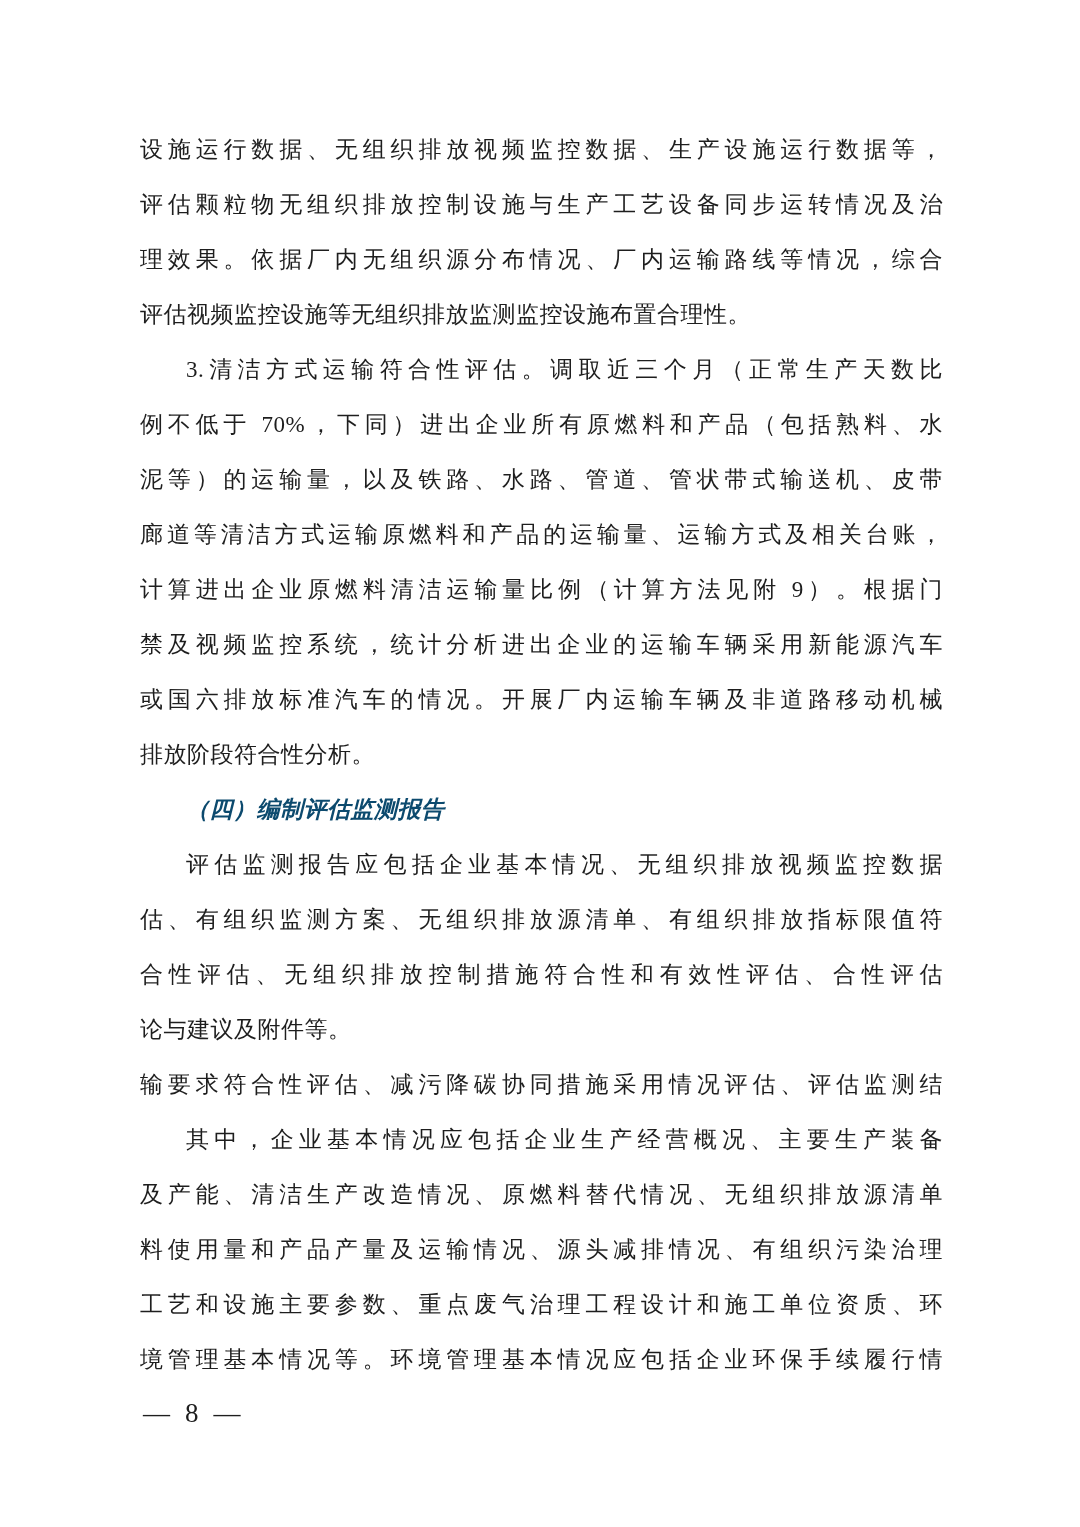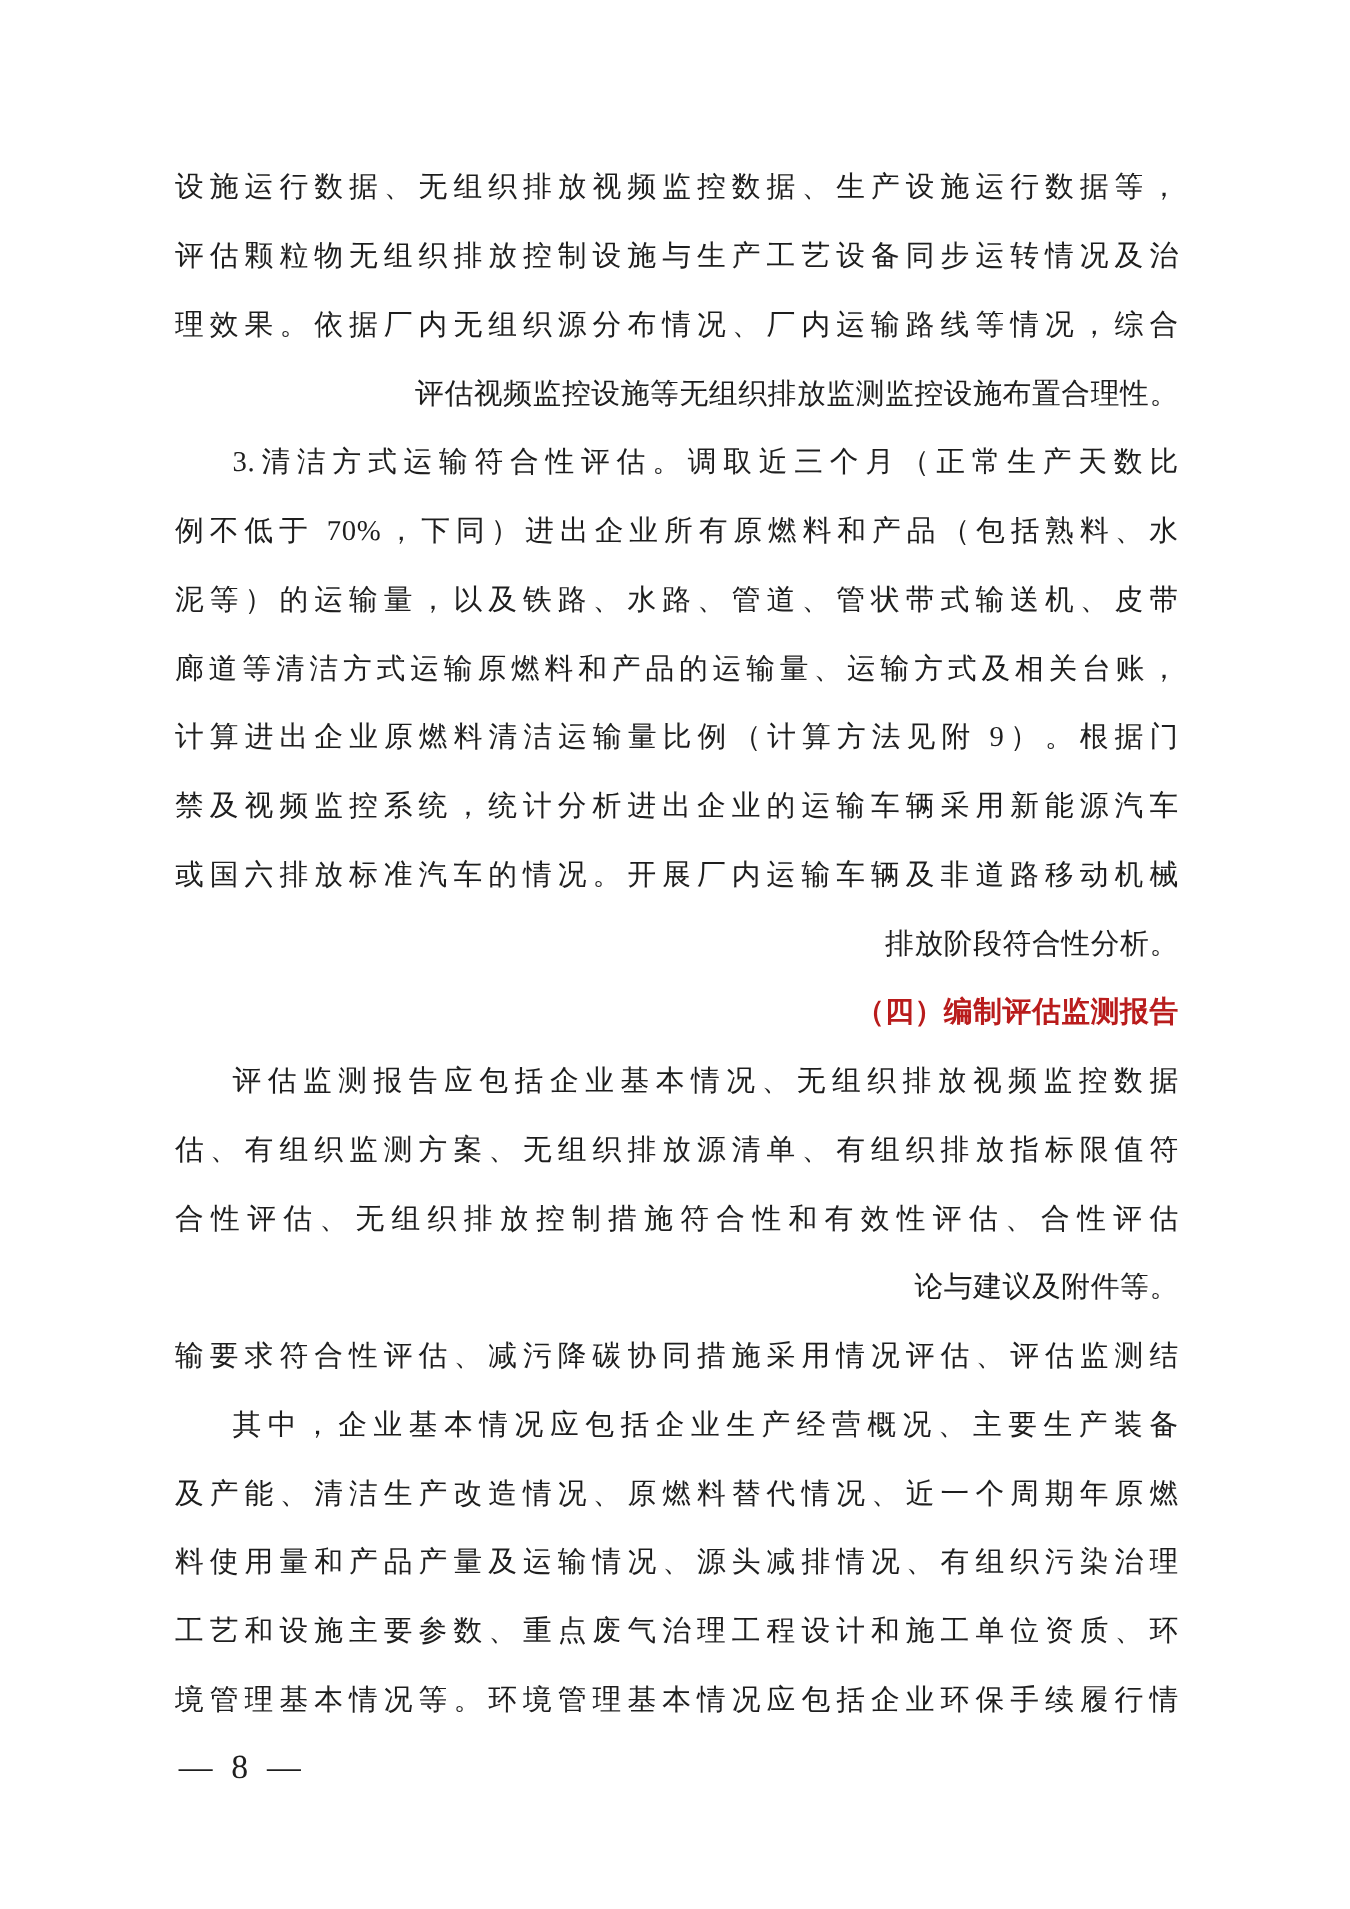--- a/index.html
+++ b/index.html
@@ -21,32 +21,33 @@
     top: 122px;
     width: 803px;
     font-size: 23px;
     color: #1e1e1e;
   }
   .para { display: block; }
   .line {
     line-height: 55px;
     height: 55px;
     overflow: hidden;
-    text-align: right;
+    text-align: left;
     letter-spacing: 0.5px;
   }
   
   .line.fill {
     text-align: justify;
     text-align-last: justify;
   }
   .line.indent { text-indent: 2em; }
   .para.heading .line {
     font-weight: 700;
-    color: #b91c1c;
+    color: #0c4a6e;
+    font-style: italic;
   }
   .footer {
     position: absolute;
     left: 143px;
     top: 1398px;
     display: flex;
     align-items: center;
     gap: 15px;
     font-size: 27px;
     color: #1e1e1e;
@@ -81,21 +82,21 @@
       </div>
       <div class="para body">
         <div class="line fill indent">评估监测报告应包括企业基本情况、无组织排放视频监控数据</div>
         <div class="line fill">估、有组织监测方案、无组织排放源清单、有组织排放指标限值符</div>
         <div class="line fill">合性评估、无组织排放控制措施符合性和有效性评估、合性评估</div>
         <div class="line">论与建议及附件等。</div>
         <div class="line fill">输要求符合性评估、减污降碳协同措施采用情况评估、评估监测结</div>
       </div>
       <div class="para body">
         <div class="line fill indent">其中，企业基本情况应包括企业生产经营概况、主要生产装备</div>
-        <div class="line fill">及产能、清洁生产改造情况、原燃料替代情况、近一个周期年原燃</div>
+        <div class="line fill">及产能、清洁生产改造情况、原燃料替代情况、无组织排放源清单</div>
         <div class="line fill">料使用量和产品产量及运输情况、源头减排情况、有组织污染治理</div>
         <div class="line fill">工艺和设施主要参数、重点废气治理工程设计和施工单位资质、环</div>
         <div class="line fill">境管理基本情况等。环境管理基本情况应包括企业环保手续履行情</div>
       </div>
     </div>
 
   <div class="footer">
     <span class="dash">—</span>
     <span class="num">8</span>
     <span class="dash">—</span>

